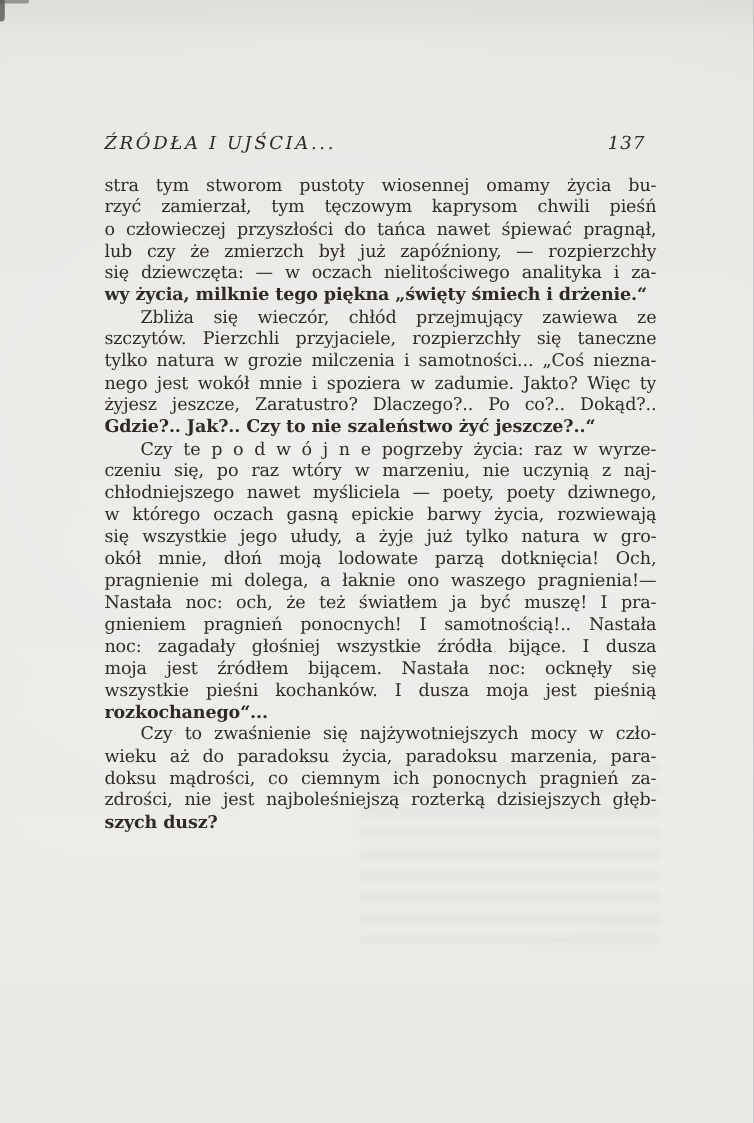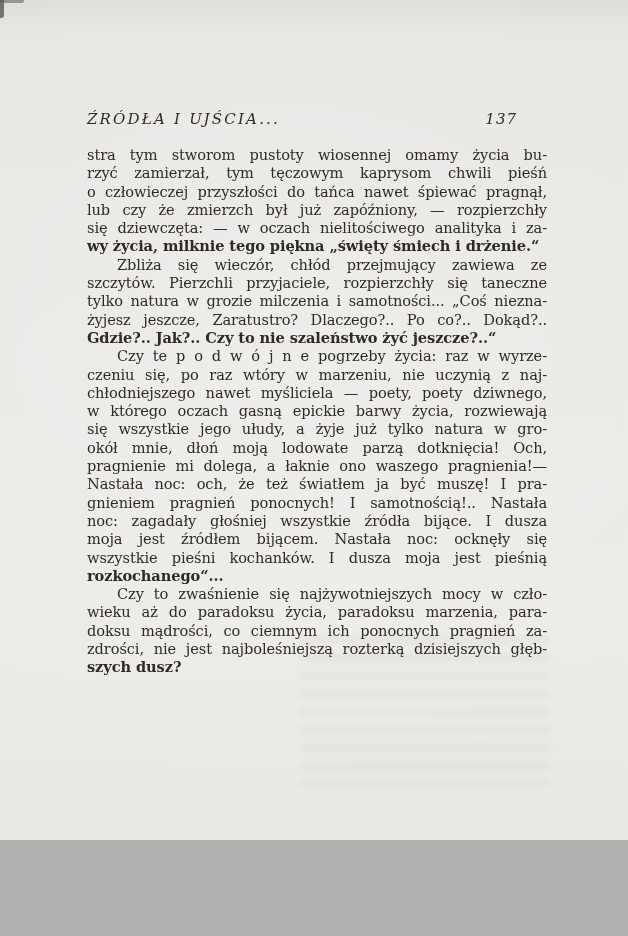--- a/index.html
+++ b/index.html
@@ -3,21 +3,21 @@
 <meta charset="utf-8">
 <style>
   html, body {
     margin: 0;
     padding: 0;
     background: #b0b0ae;
   }
   .page {
     position: relative;
     width: 628px;
-    height: 840px;
+    height: 936px;
     margin: 0 auto;
     background:
       radial-gradient(ellipse 900px 700px at 45% 40%, rgba(255,255,255,0.20), rgba(255,255,255,0) 70%),
       linear-gradient(180deg, #dddcd9 0%, #e7e6e3 4%, #eae9e6 45%, #ecebe8 75%, #e9e8e5 100%);
     overflow: hidden;
     font-family: "DejaVu Serif", "Liberation Serif", serif;
     color: #2e2b27;
   }
   
   .corner-mark-v {
@@ -48,21 +48,21 @@
   .running-title {
     font-style: italic;
     font-size: 15px;
     letter-spacing: 2.2px;
     white-space: nowrap;
   }
   .page-number {
     font-style: italic;
     font-size: 15px;
     letter-spacing: 1px;
-    margin-right: 30px;
+    margin-right: 9px;
   }
   .text-block {
     position: absolute;
     left: 87px;
     top: 146px;
     width: 460px;
   }
   .paragraph { margin: 0; }
   .line {
     height: 18.3px;
@@ -118,20 +118,21 @@
         <div class="line">rzyć zamierzał, tym tęczowym kaprysom chwili pieśń</div>
         <div class="line">o człowieczej przyszłości do tańca nawet śpiewać pragnął,</div>
         <div class="line">lub czy że zmierzch był już zapóźniony, — rozpierzchły</div>
         <div class="line">się dziewczęta: — w oczach nielitościwego analityka i za-</div>
         <div class="line last">wy życia, milknie tego piękna „święty śmiech i drżenie.“</div>
       </div>
       <div class="paragraph">
         <div class="line indent">Zbliża się wieczór, chłód przejmujący zawiewa ze</div>
         <div class="line">szczytów.  Pierzchli przyjaciele, rozpierzchły się taneczne</div>
         <div class="line">tylko natura w grozie milczenia i samotności...  „Coś niezna-</div>
+        <div class="line">nego jest wokół mnie i spoziera w zadumie.  Jakto?  Więc ty</div>
         <div class="line">żyjesz jeszcze, Zaratustro?  Dlaczego?..  Po co?..  Dokąd?..</div>
         <div class="line last">Gdzie?..  Jak?..  Czy to nie szaleństwo żyć jeszcze?..“</div>
       </div>
       <div class="paragraph">
         <div class="line indent">Czy te  p o d w ó j n e  pogrzeby życia: raz w wyrze-</div>
         <div class="line">czeniu się, po raz wtóry w marzeniu, nie uczynią z naj-</div>
         <div class="line">chłodniejszego nawet myśliciela — poety, poety dziwnego,</div>
         <div class="line">w którego oczach gasną epickie barwy życia, rozwiewają</div>
         <div class="line">się wszystkie jego ułudy, a żyje już tylko natura w gro-</div>
         <div class="line">okół mnie, dłoń moją lodowate parzą dotknięcia!  Och,</div>

